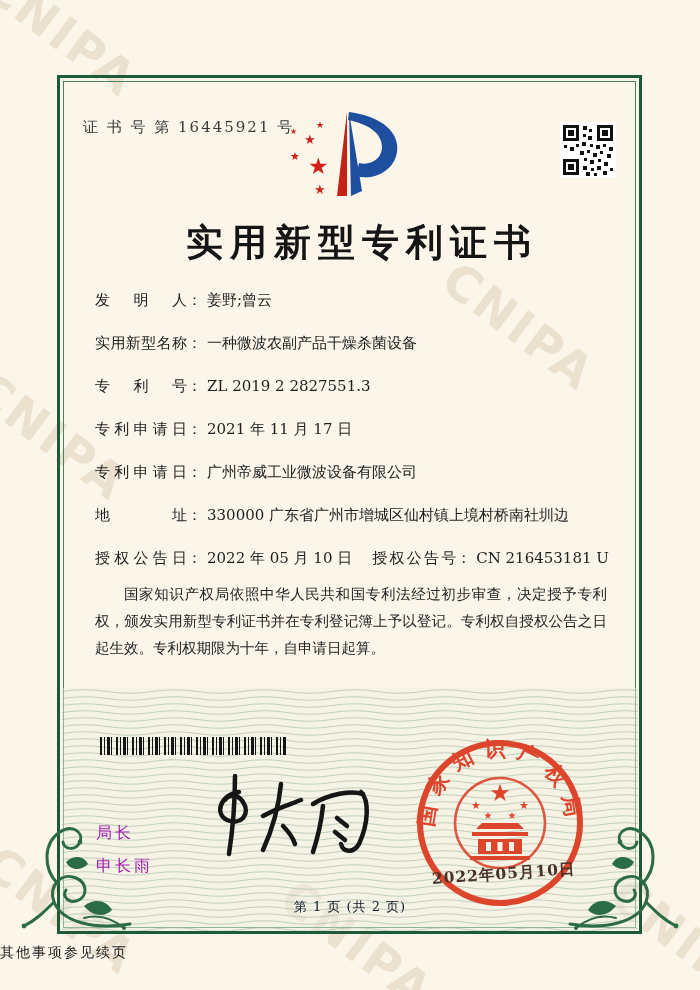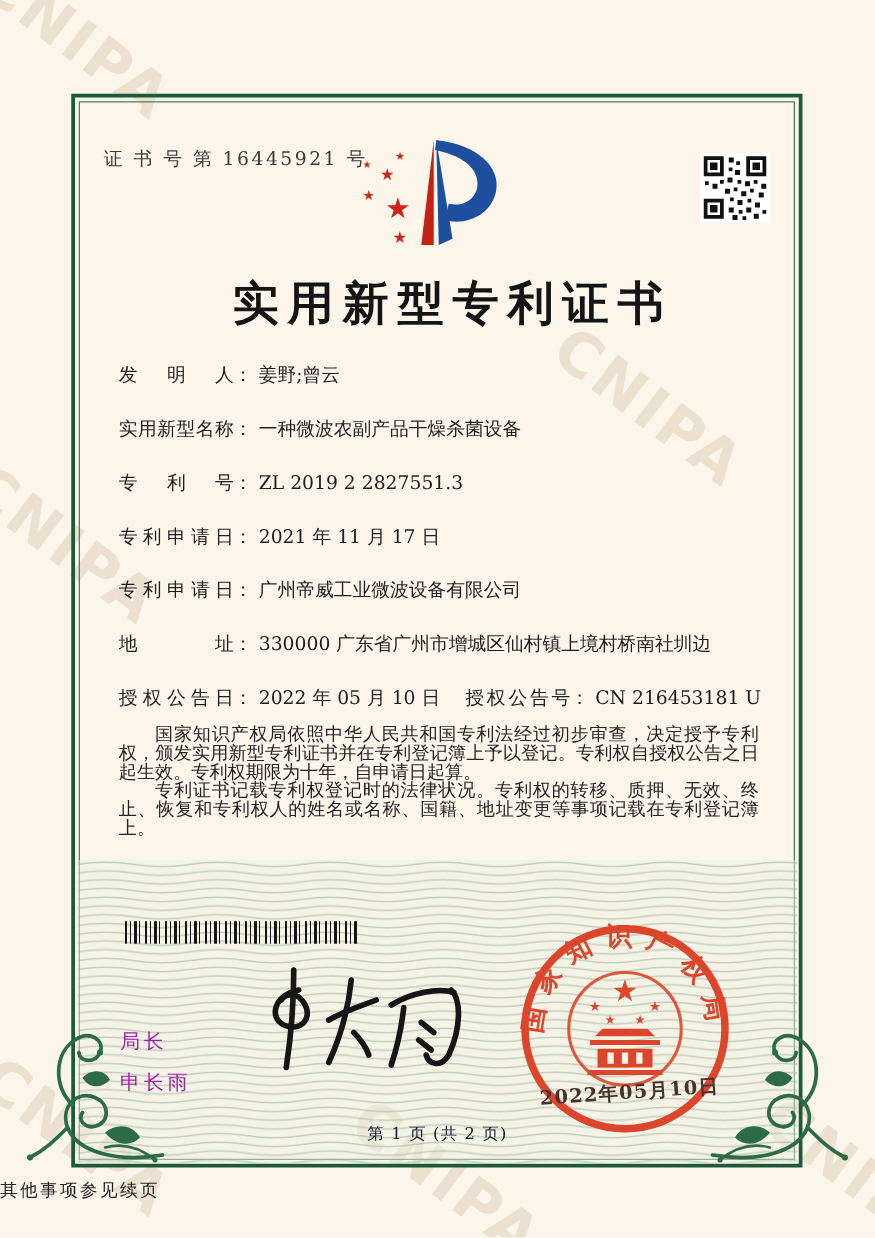--- a/index.html
+++ b/index.html
@@ -43,21 +43,21 @@
   .fields{position:absolute;left:95px;top:290px;width:530px;z-index:3;
     font-size:15px;color:#1e1e1e;}
   .frow{height:20px;line-height:20px;margin-bottom:23px;white-space:nowrap;}
   .flabel{display:inline-block;width:92px;vertical-align:top;
     text-align:justify;text-align-last:justify;font-weight:500;}
   .flabel2{display:inline-block;width:84px;vertical-align:top;margin-left:20px;
     text-align:justify;text-align-last:justify;font-weight:500;}
   .fcolon{font-weight:500;}
   .fvalue{margin-left:5px;white-space:nowrap;}
   .paras{position:absolute;left:95px;top:581px;width:512px;z-index:3;
-    font-size:14.5px;line-height:15px;text-align:justify;color:#242424;}
+    font-size:14.5px;line-height:27px;text-align:justify;color:#242424;}
   .paras p{margin:0;text-indent:2em;}
   .barcode{position:absolute;left:100px;top:737px;width:186px;height:18px;z-index:3;
     background:repeating-linear-gradient(90deg,
       #151515 0 2px, transparent 2px 4px,
       #151515 4px 5px, transparent 5px 7px,
       #151515 7px 10px, transparent 10px 11px,
       #151515 11px 12px, transparent 12px 16px);}
   .officer{position:absolute;left:96px;top:823px;z-index:4;
     font-family:Liberation Sans, sans-serif;color:#a21caf;}
   .officer-title{font-size:16px;letter-spacing:3px;margin:0 0 12px 0;}
@@ -203,21 +203,20 @@
     <div class="frow">
       <span class="flabel">地址</span><span class="fcolon">：</span><span class="fvalue">330000 广东省广州市增城区仙村镇上境村桥南社圳边</span>
     </div>
     <div class="frow">
       <span class="flabel">授权公告日</span><span class="fcolon">：</span><span class="fvalue">2022 年 05 月 10 日</span><span class="flabel2">授权公告号</span><span class="fcolon">：</span><span class="fvalue">CN 216453181 U</span>
     </div>
   </div>
 
   <div class="paras">
     <p>国家知识产权局依照中华人民共和国专利法经过初步审查，决定授予专利权，颁发实用新型专利证书并在专利登记簿上予以登记。专利权自授权公告之日起生效。专利权期限为十年，自申请日起算。</p>
-    <p>专利证书记载专利权登记时的法律状况。专利权的转移、质押、无效、终止、恢复和专利权人的姓名或名称、国籍、地址变更等事项记载在专利登记簿上。</p>
   </div>
 
   <div class="barcode"></div>
 
   <div class="officer">
     <p class="officer-title">局长</p>
     <p class="officer-name">申长雨</p>
   </div>
 
   <svg class="signature" width="180" height="95" viewBox="0 0 180 95">

